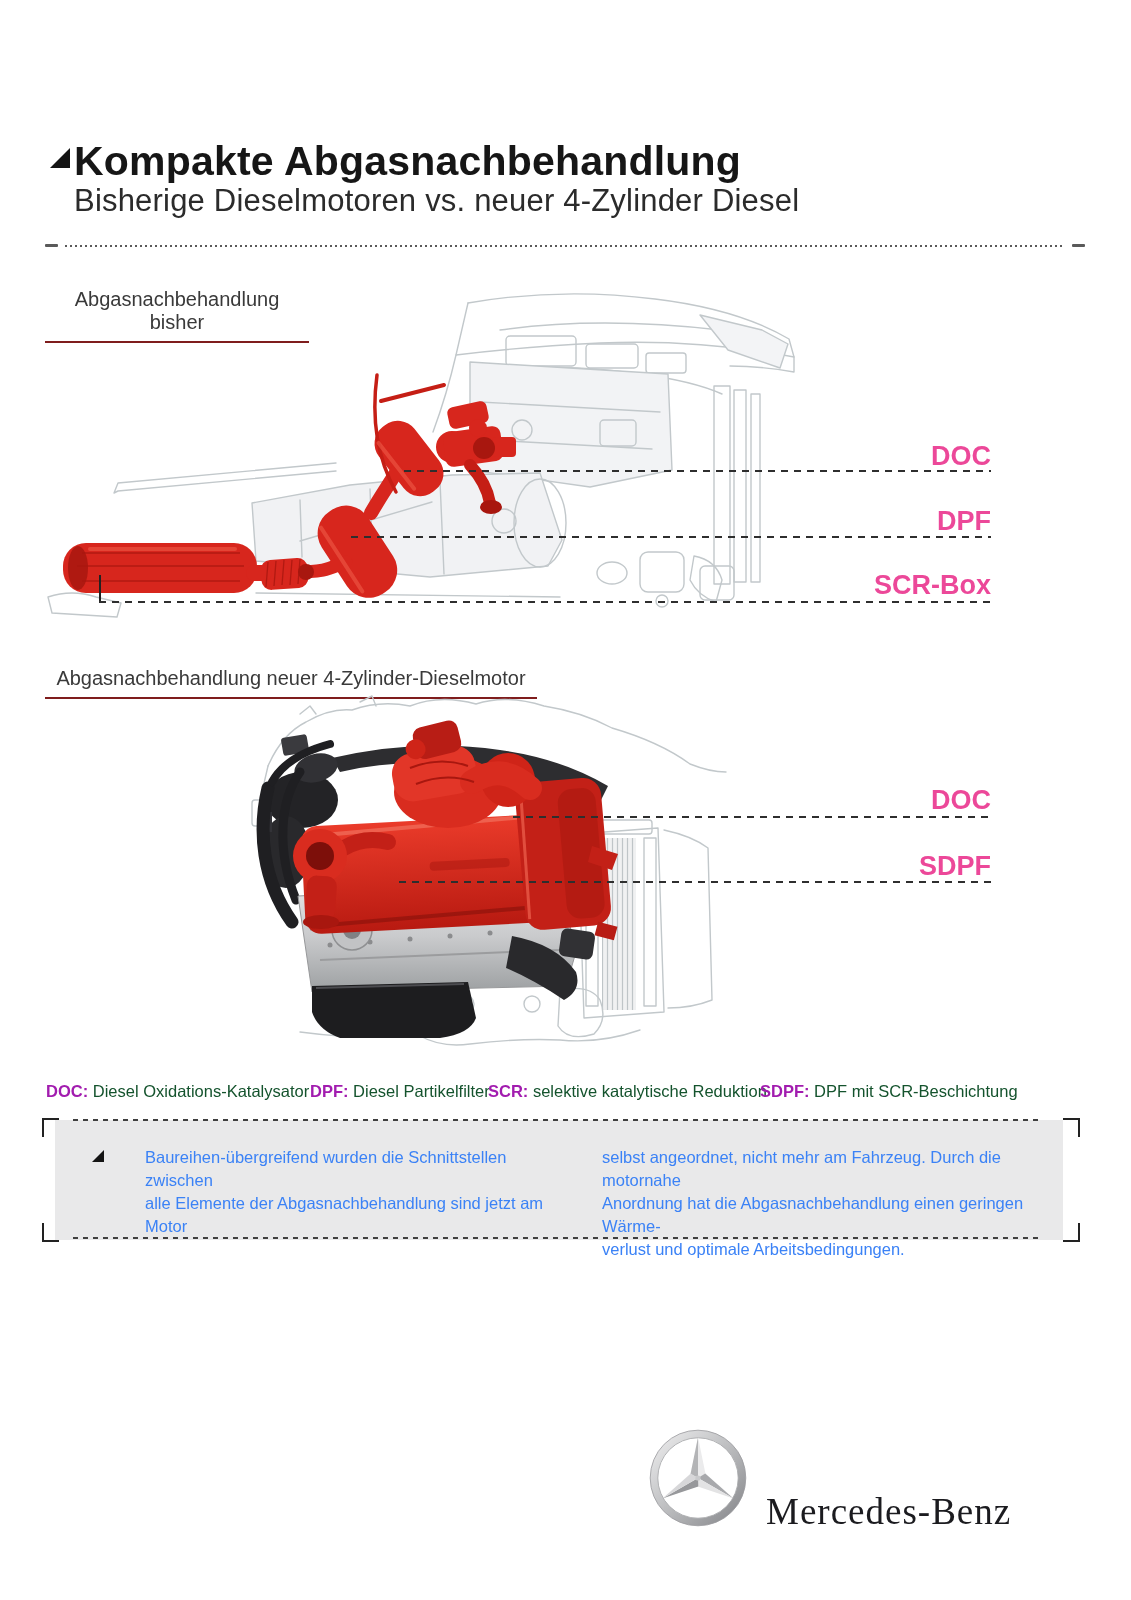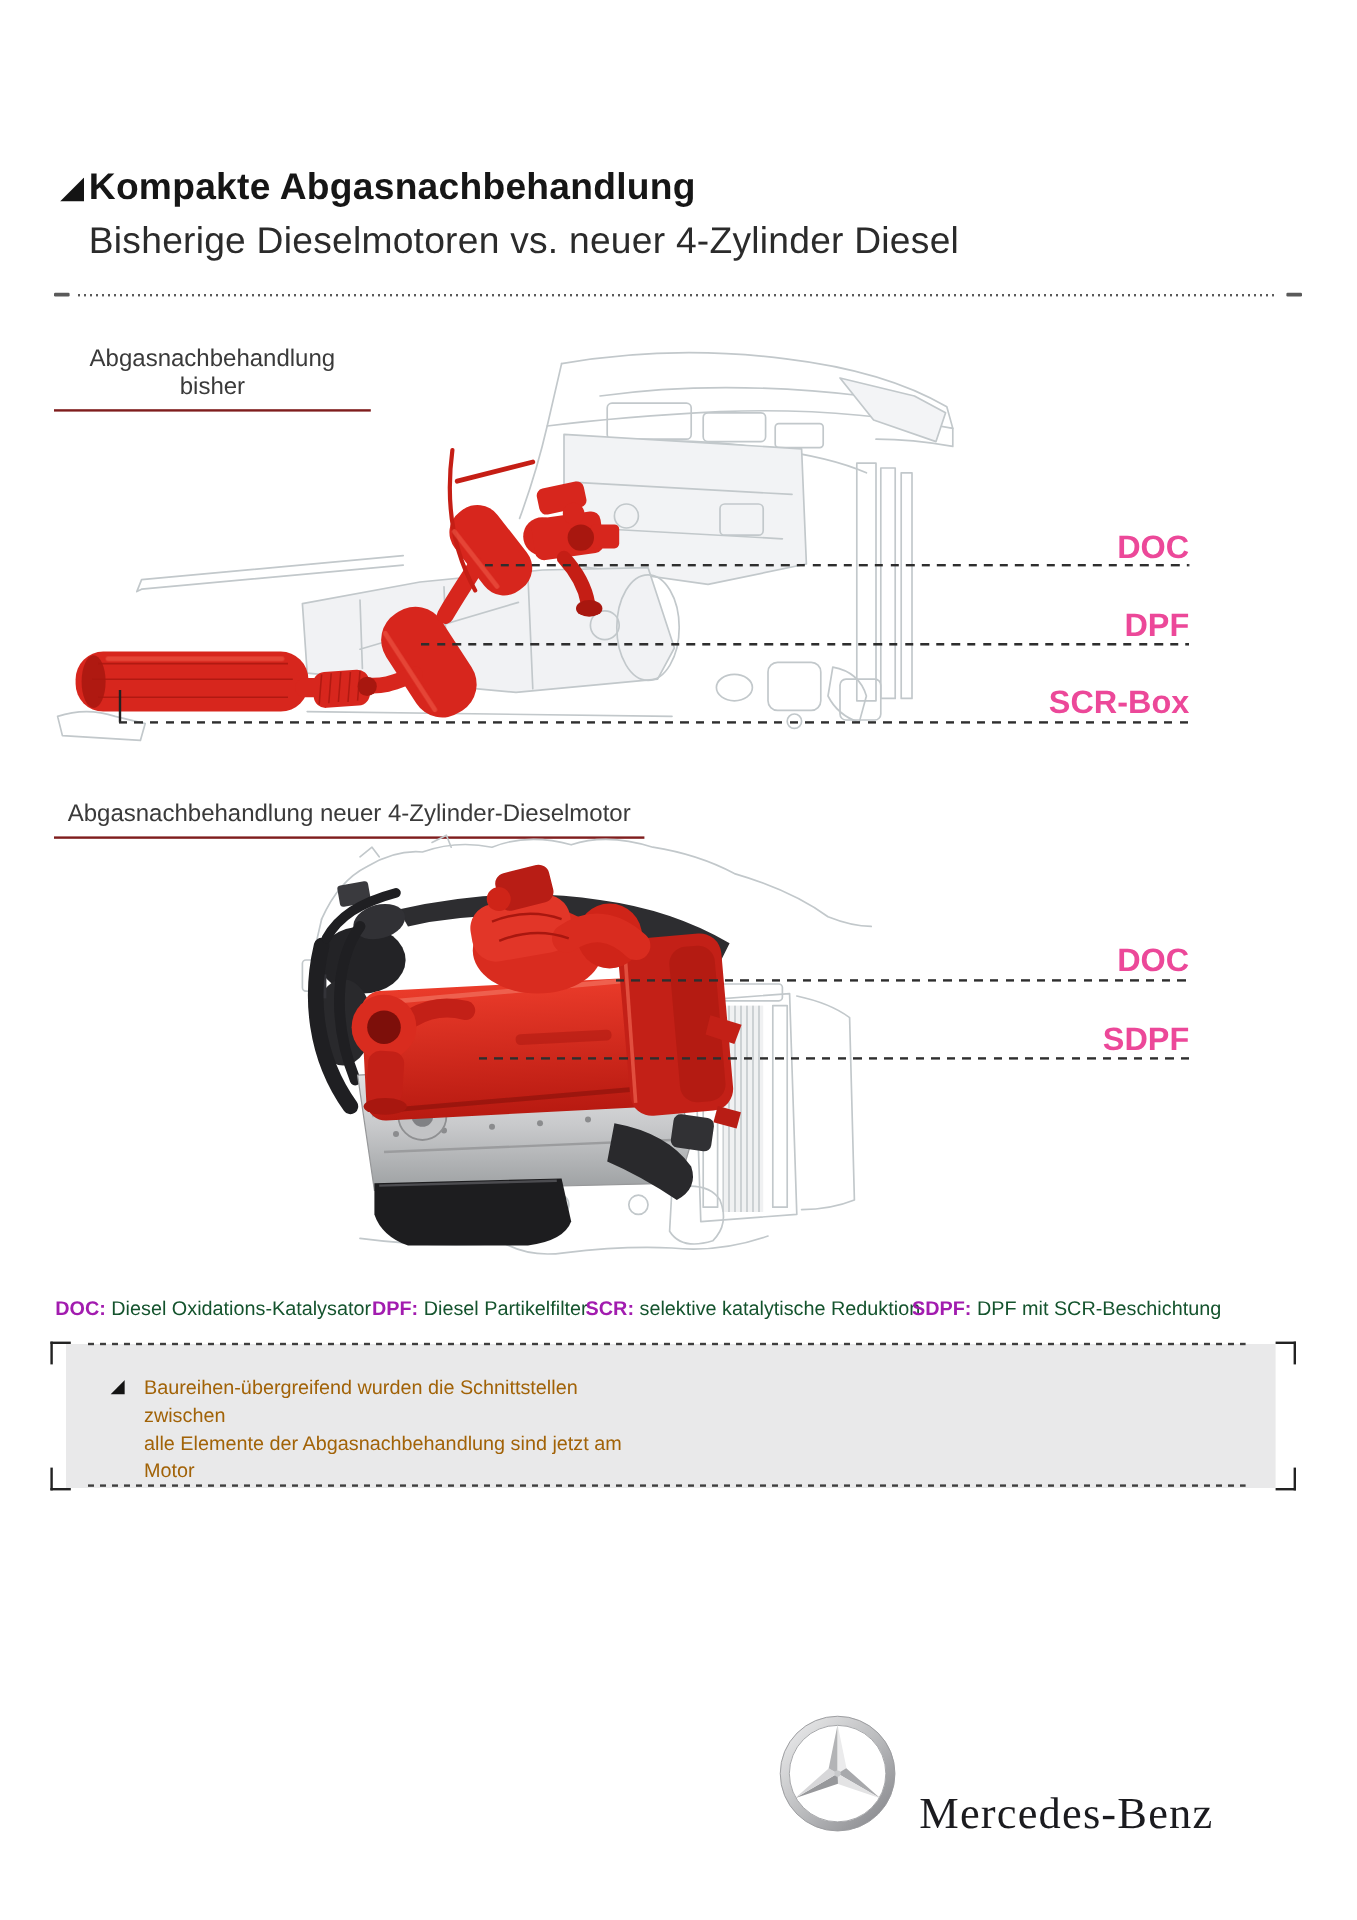--- a/index.html
+++ b/index.html
@@ -1,21 +1,21 @@
 <!DOCTYPE html>
 <html><head>
 <meta charset="utf-8">
 <style>
   html,body{margin:0;padding:0;background:#ffffff;}
   .page{position:relative;width:1131px;height:1600px;background:#fff;overflow:hidden;
         font-family:"Liberation Sans",sans-serif;color:#1b1b1b;}
   .abs{position:absolute;}
 
   
-  .title{font-size:31px;font-weight:bold;color:#161616;letter-spacing:0.2px;}
+  .title{font-size:41px;font-weight:bold;color:#161616;letter-spacing:0.2px;}
   .subtitle{font-size:31px;font-weight:400;color:#2b2b2b;letter-spacing:0.2px;}
 
   
   .rule{display:flex;align-items:center;gap:7px;}
   .rule .enddash{width:13px;height:3px;background:#5a5a5a;border-radius:1px;}
   .rule .dots{flex:1;height:2px;
      background:repeating-linear-gradient(90deg,#5a5a5a 0 2px,transparent 2px 5px);}
 
   
   .seclabel{font-size:20px;color:#3a3a3a;text-align:center;
@@ -32,21 +32,21 @@
   .legend-item span{color:#14532d;}
 
   
   .notebox{left:55px;top:1120px;width:1008px;height:120px;background:#e9e9ea;}
   .notedash{height:2px;background:repeating-linear-gradient(90deg,#3f3f3f 0 5px,transparent 5px 10px);}
   .bracket{width:15px;height:17px;}
   .b-tl{border-top:2px solid #222;border-left:2px solid #222;}
   .b-tr{border-top:2px solid #222;border-right:2px solid #222;}
   .b-bl{border-bottom:2px solid #222;border-left:2px solid #222;}
   .b-br{border-bottom:2px solid #222;border-right:2px solid #222;}
-  .notecol{font-size:16.5px;line-height:23px;color:#a16207;}
+  .notecol{font-size:16.5px;line-height:23px;color:#3b82f6;margin-left:25px;}
 
   
   .wordmark{font-family:"Liberation Serif",serif;font-size:37px;color:#1b1b1f;letter-spacing:1px;margin-top:32px;}
 </style>
 </head>
 <body>
 
 <div class="page">
 
   <svg class="abs" style="left:50px;top:148px" width="20" height="20" viewBox="0 0 20 20" aria-hidden="true">
@@ -316,20 +316,25 @@
   <div class="abs bracket b-br" style="left:1063px;top:1223px"></div>
 
   <svg class="abs" style="left:92px;top:1150px" width="12" height="12" viewBox="0 0 12 12" aria-hidden="true">
     <polygon points="0,12 12,12 12,0" fill="#141414"></polygon>
   </svg>
 
   <div class="abs notecol" style="left:120px;top:1146px;width:410px">
     <div>Baureihen-übergreifend wurden die Schnittstellen zwischen</div>
     <div>alle Elemente der Abgasnachbehandlung sind jetzt am Motor</div>
   </div>
+  <div class="abs notecol" style="left:577px;top:1146px;width:450px">
+    <div>selbst angeordnet, nicht mehr am Fahrzeug. Durch die motornahe</div>
+    <div>Anordnung hat die Abgasnachbehandlung einen geringen Wärme-</div>
+    <div>verlust und optimale Arbeitsbedingungen.</div>
+  </div>
 
   <svg class="abs" style="left:646px;top:1426px" width="104" height="104" viewBox="-52 -52 104 104" aria-hidden="true">
     <defs>
       <linearGradient id="ringG" x1="0" y1="0" x2="1" y2="1">
         <stop offset="0" stop-color="#ededee"></stop>
           <stop offset="0.5" stop-color="#bcbdbf"></stop>
           <stop offset="1" stop-color="#85868a"></stop>
       </linearGradient>
     </defs>
     <circle r="44" fill="#ffffff" stroke="url(#ringG)" stroke-width="7.5"></circle>

